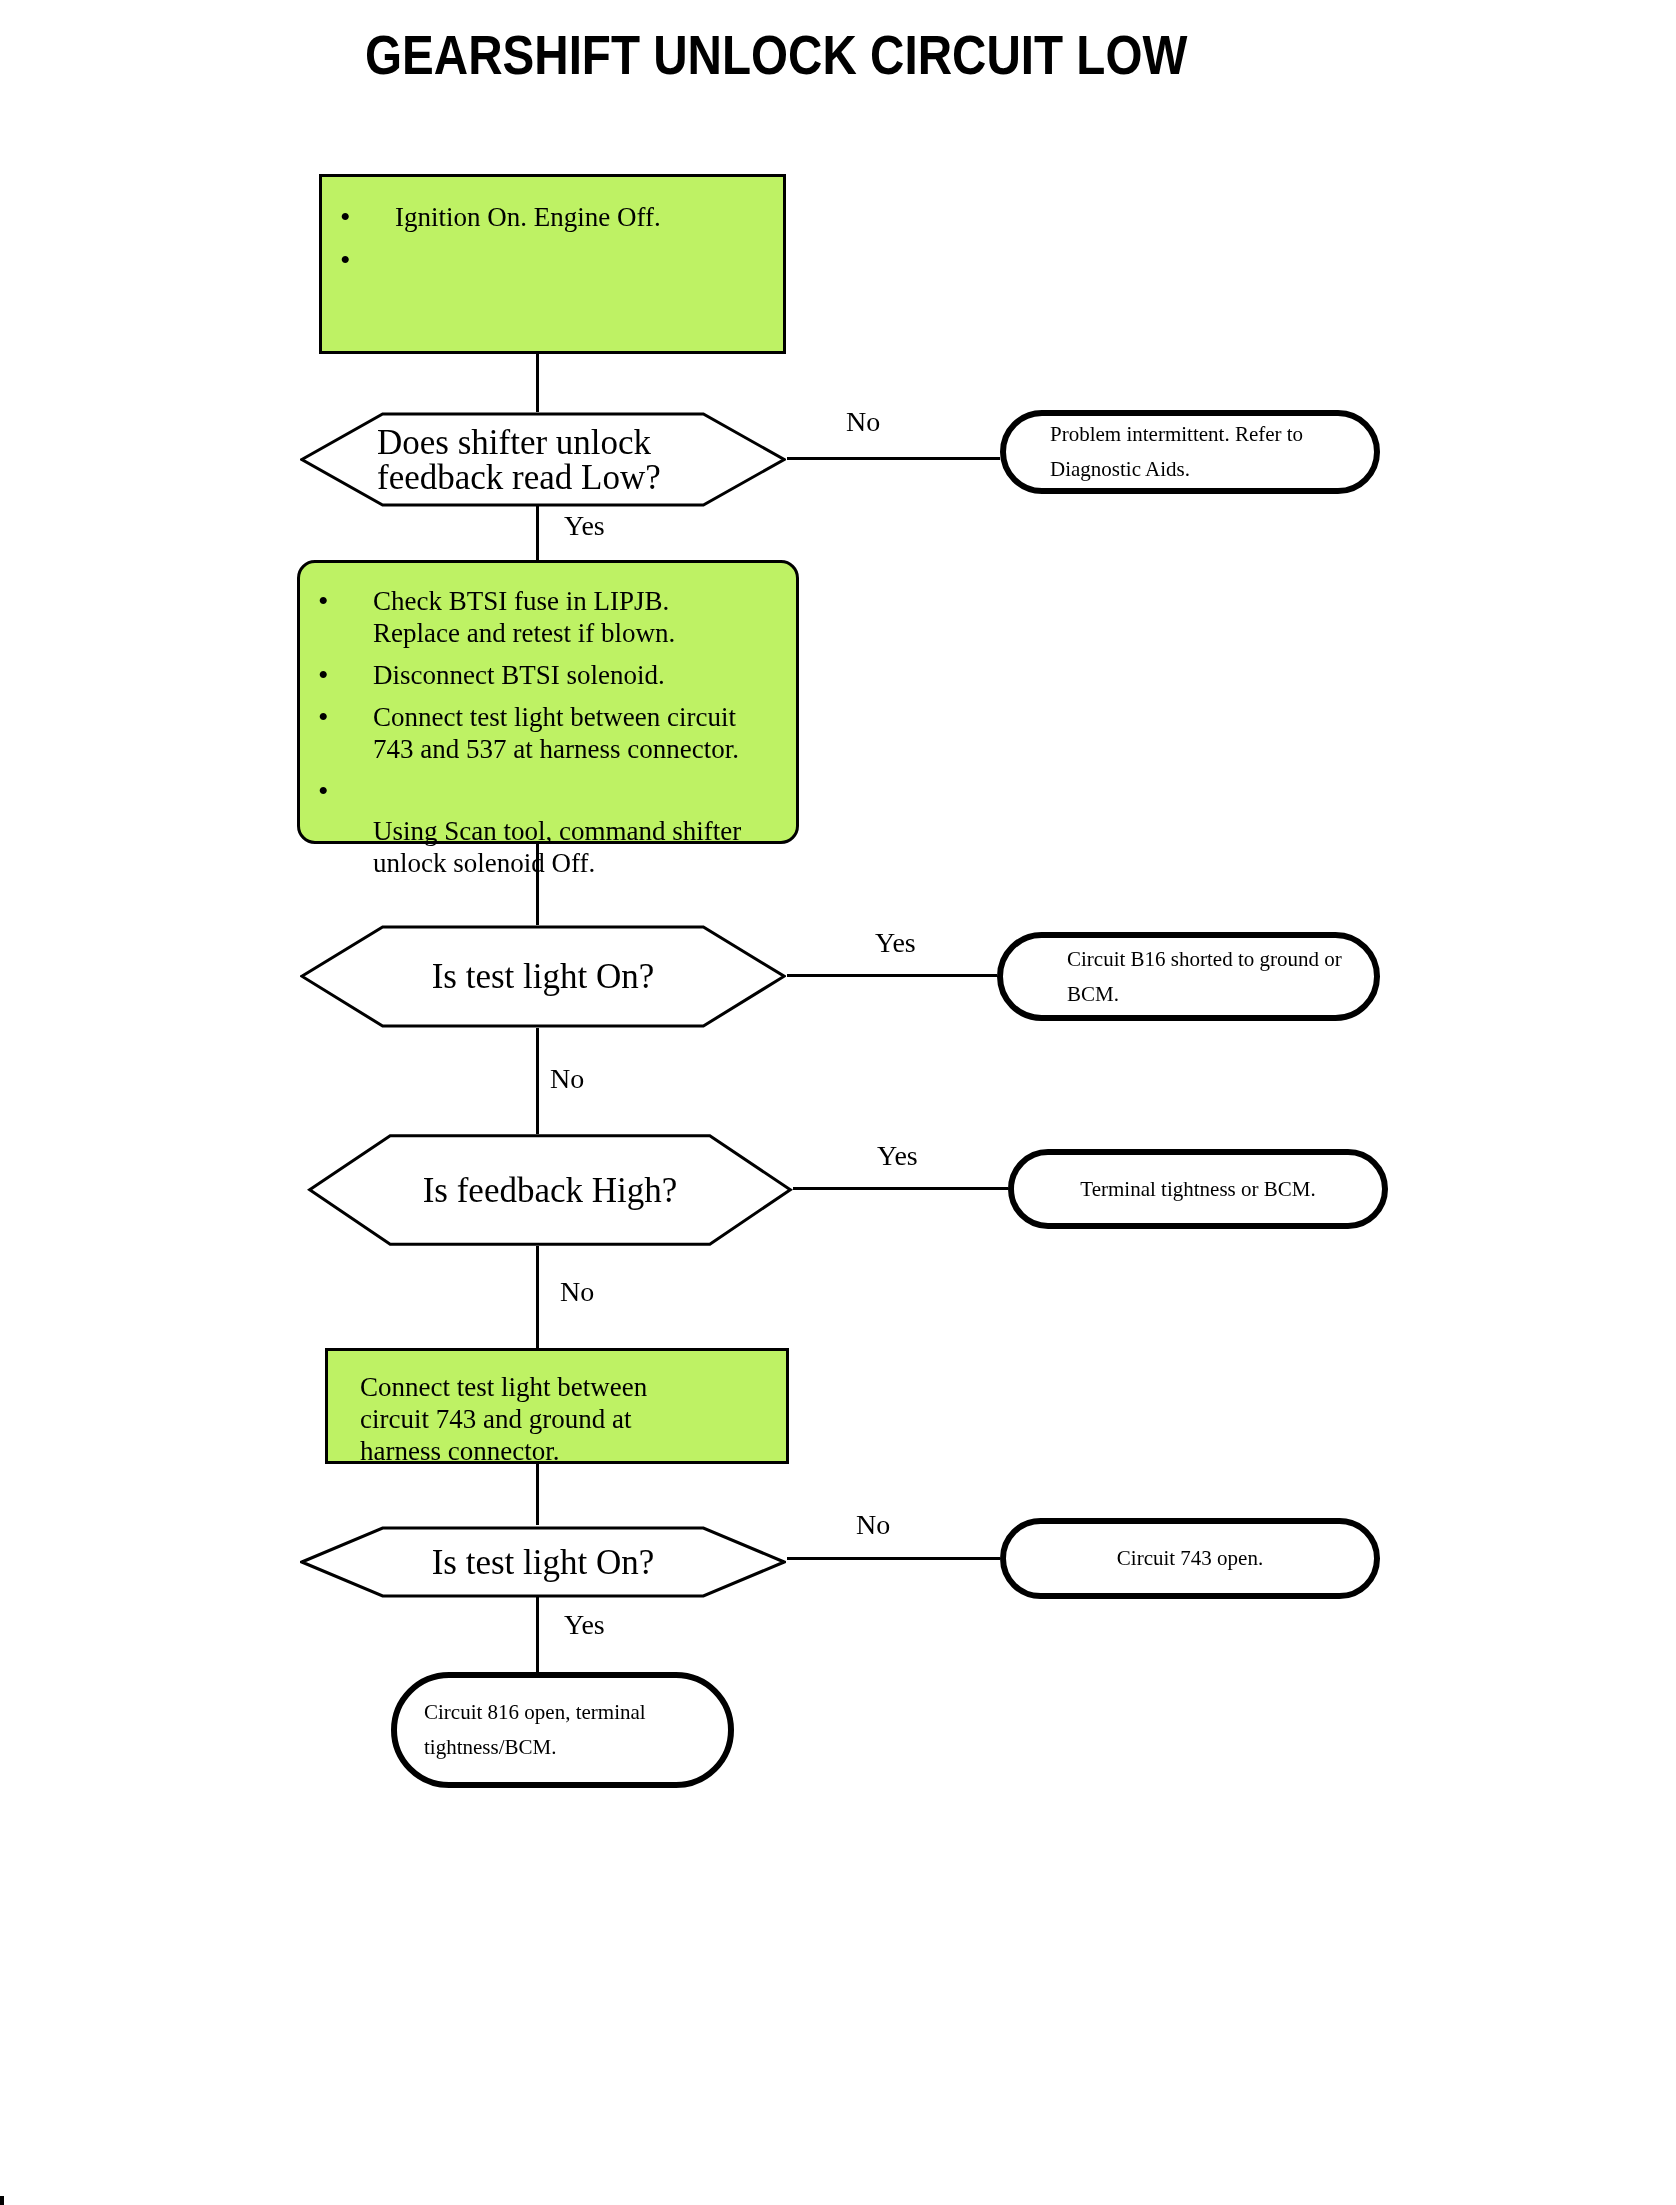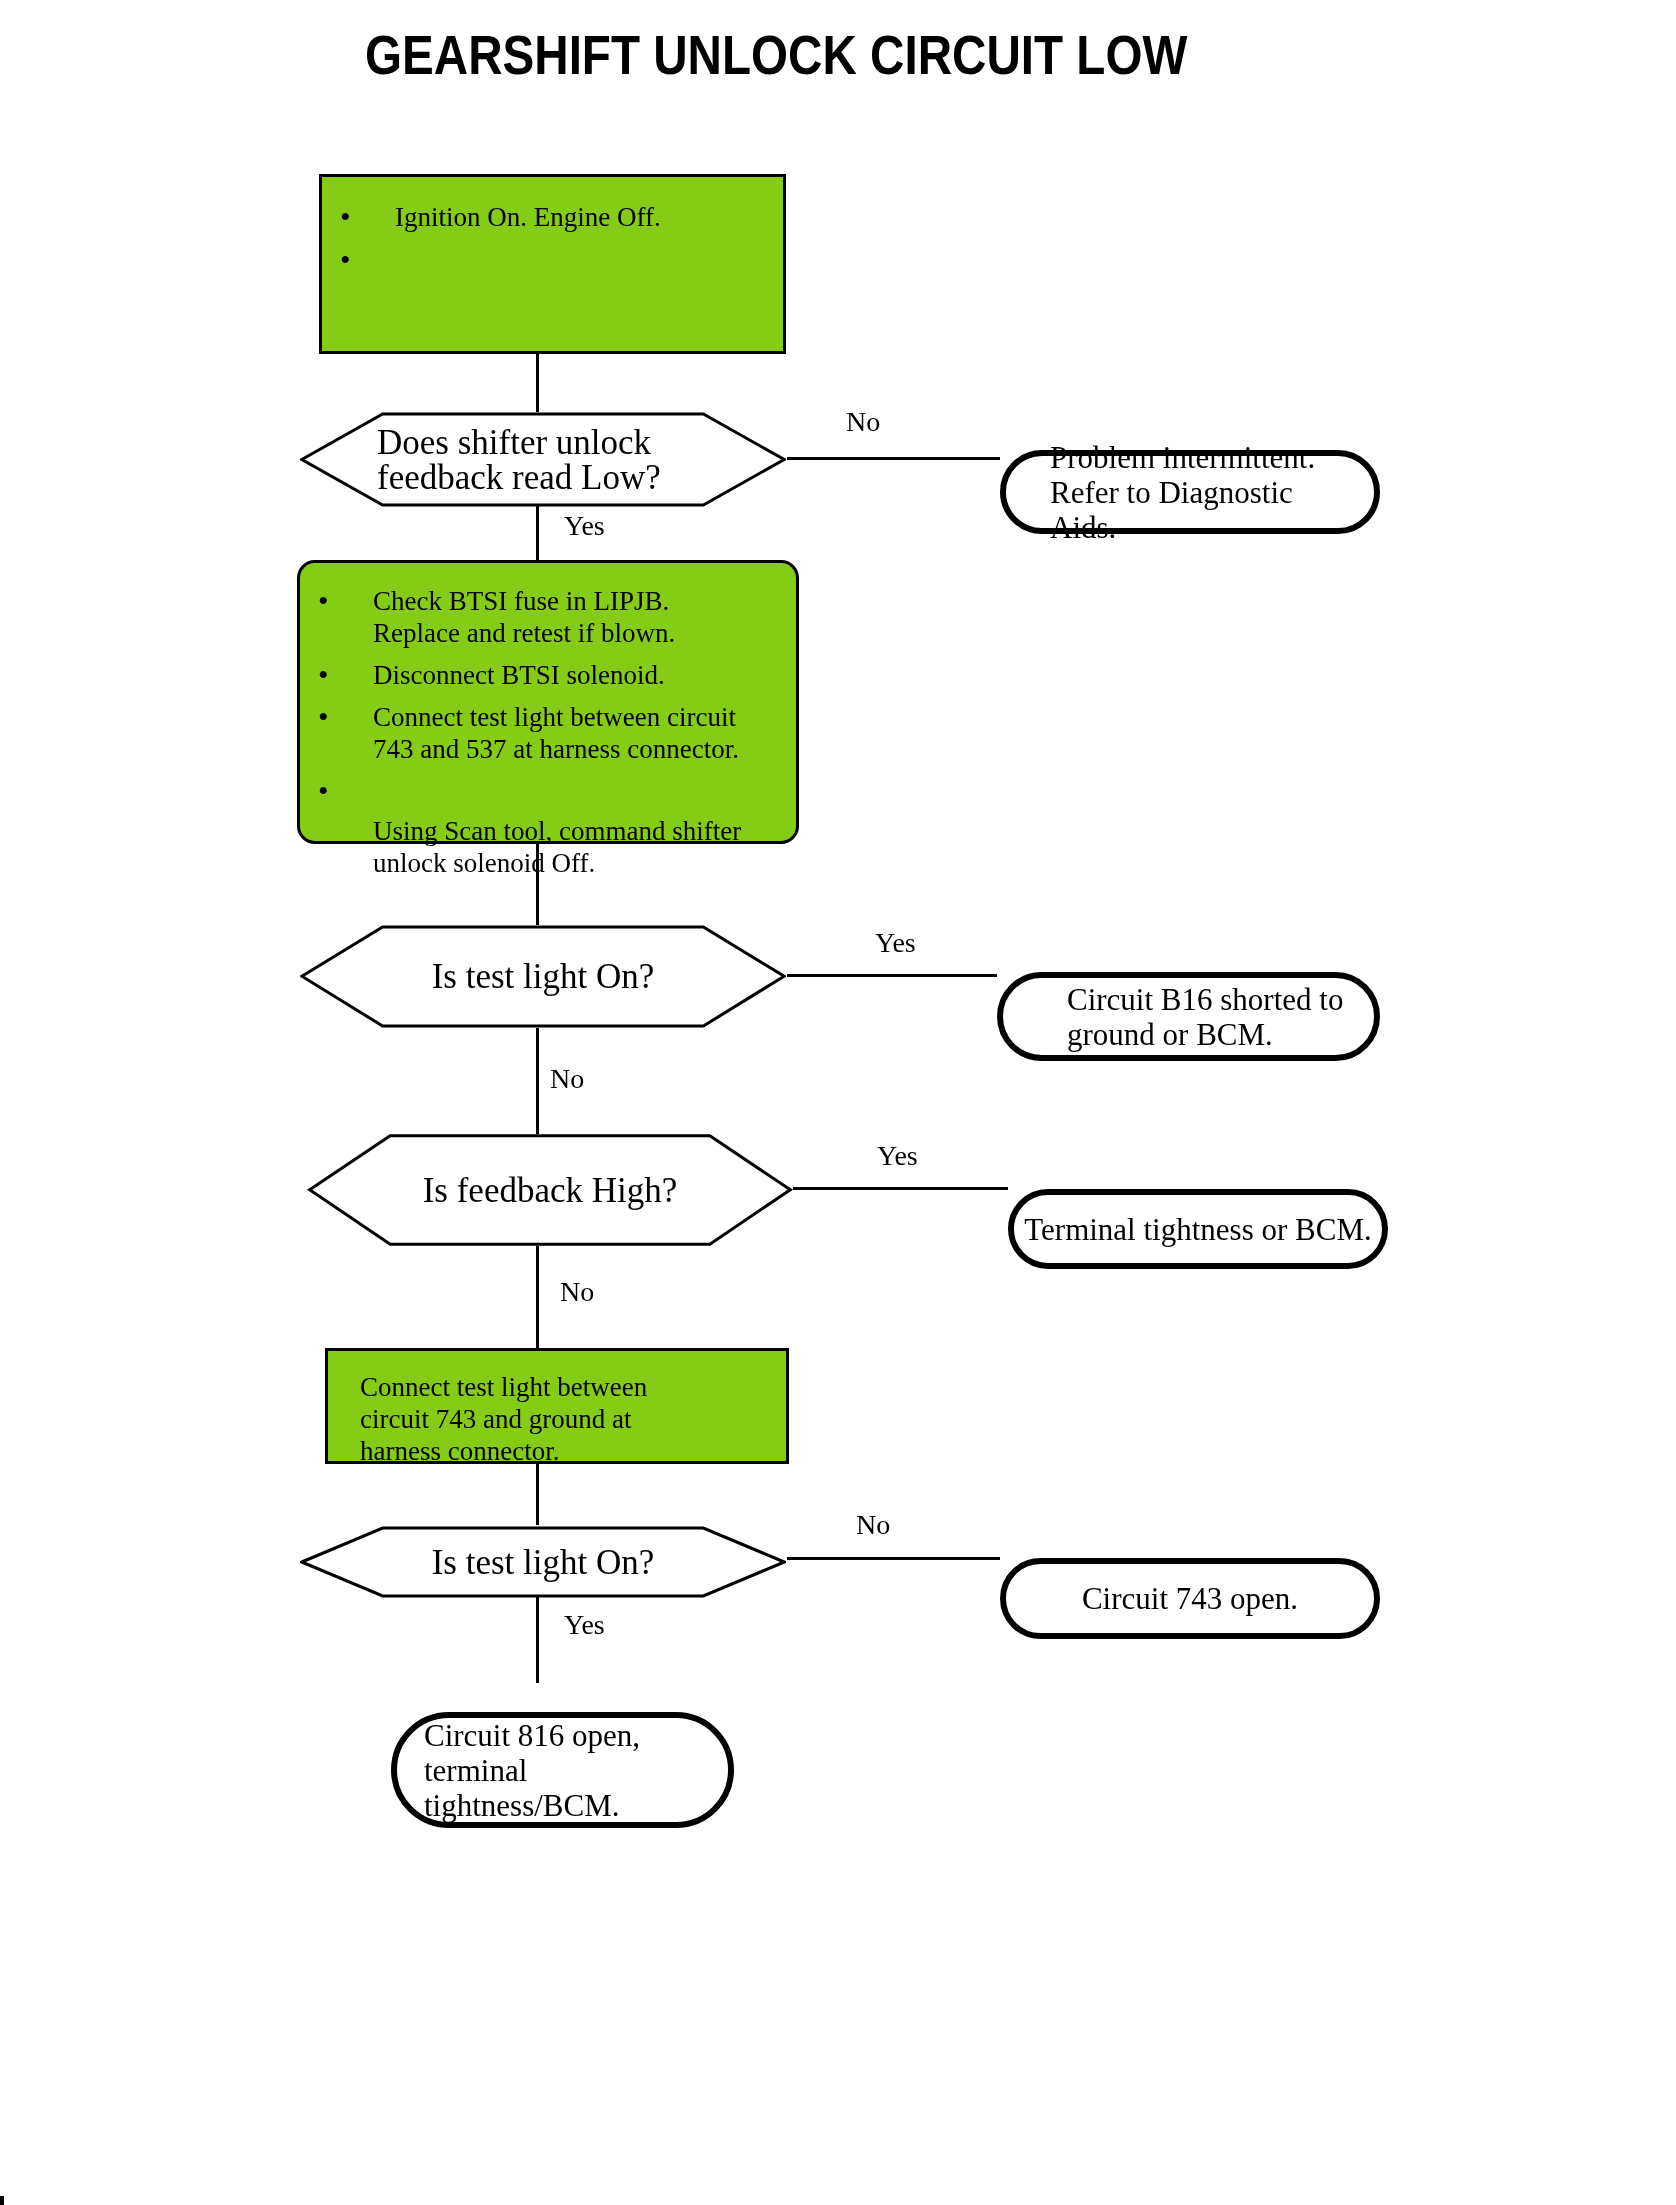--- a/index.html
+++ b/index.html
@@ -9,42 +9,42 @@
     color:#000;
   }
   .title{
     position:absolute;left:365px;top:25.5px;
     font-family:"Liberation Sans", sans-serif;
     font-weight:bold;font-size:56px;line-height:1.05;
     transform:scaleX(.85);transform-origin:left top;
     white-space:nowrap;letter-spacing:0px;
   }
   .pbox{
-    position:absolute;background:#84cc16;border:3.6px solid #000;
+    position:absolute;background:#bef264;border:3.6px solid #000;
     box-sizing:border-box;font-size:27px;line-height:32px;
   }
   .bullets{padding:24px 12px 0 18px;}
   .bullet-row{display:flex;margin-bottom:9.7px;}
   .bullet-marker{flex:0 0 55px;}
   .bullet-marker::before{content:"\2022";font-size:30px;}
   .bullet-text{flex:1;}
   .plain-text{padding:19.5px 18px 0 32px;}
   .hex{position:absolute;}
   .hex svg{position:absolute;left:0;top:0;}
   .hex .hex-label{
     position:absolute;left:0;top:0;right:0;bottom:0;
     display:flex;align-items:center;justify-content:center;
     font-size:35px;line-height:35px;text-align:center;
   }
   .hex .hex-label.left-align{justify-content:flex-start;padding-left:77px;text-align:left;}
   .oval{
     position:absolute;background:#fff;border:6.7px solid #000;
     border-radius:607px;box-sizing:border-box;
     display:flex;align-items:center;justify-content:center;
-    font-size:31px;line-height:35px;text-align:center;margin-top:40px;
+    font-size:21px;line-height:35px;text-align:center;
   }
   .oval.left-align{justify-content:flex-start;text-align:left;}
   .vline{position:absolute;width:3px;background:#000;}
   .hline{position:absolute;height:3px;background:#000;}
   .edge-label{position:absolute;font-size:28px;line-height:1;}
   .corner-mark{position:absolute;left:0;top:2196px;width:3.6px;height:9.7px;background:#000;}
 </style>
 </head>
 <body>
 

